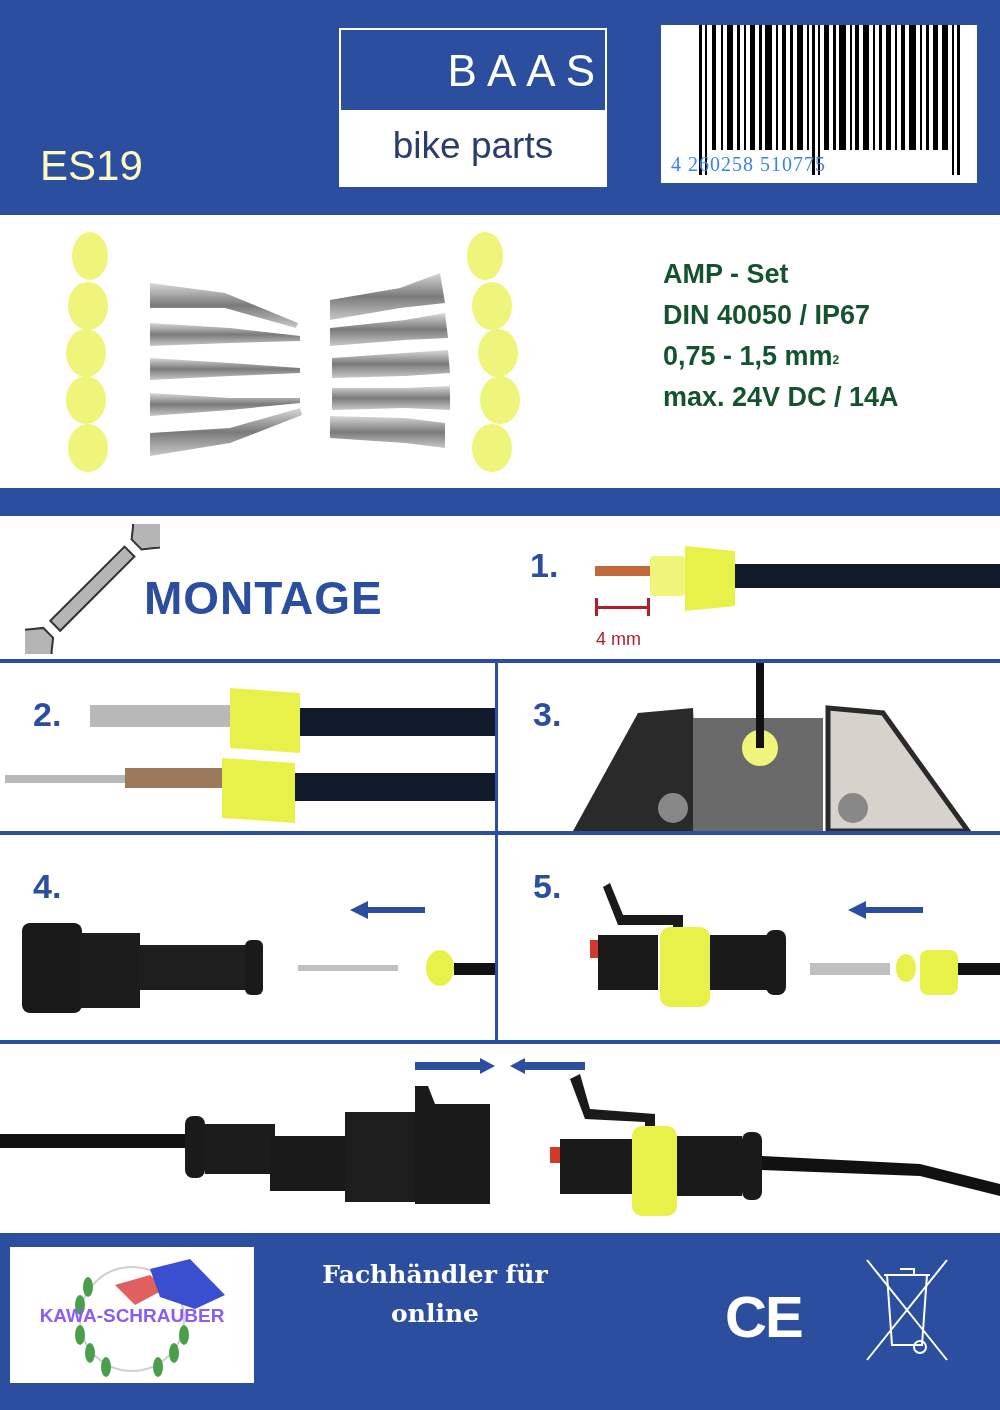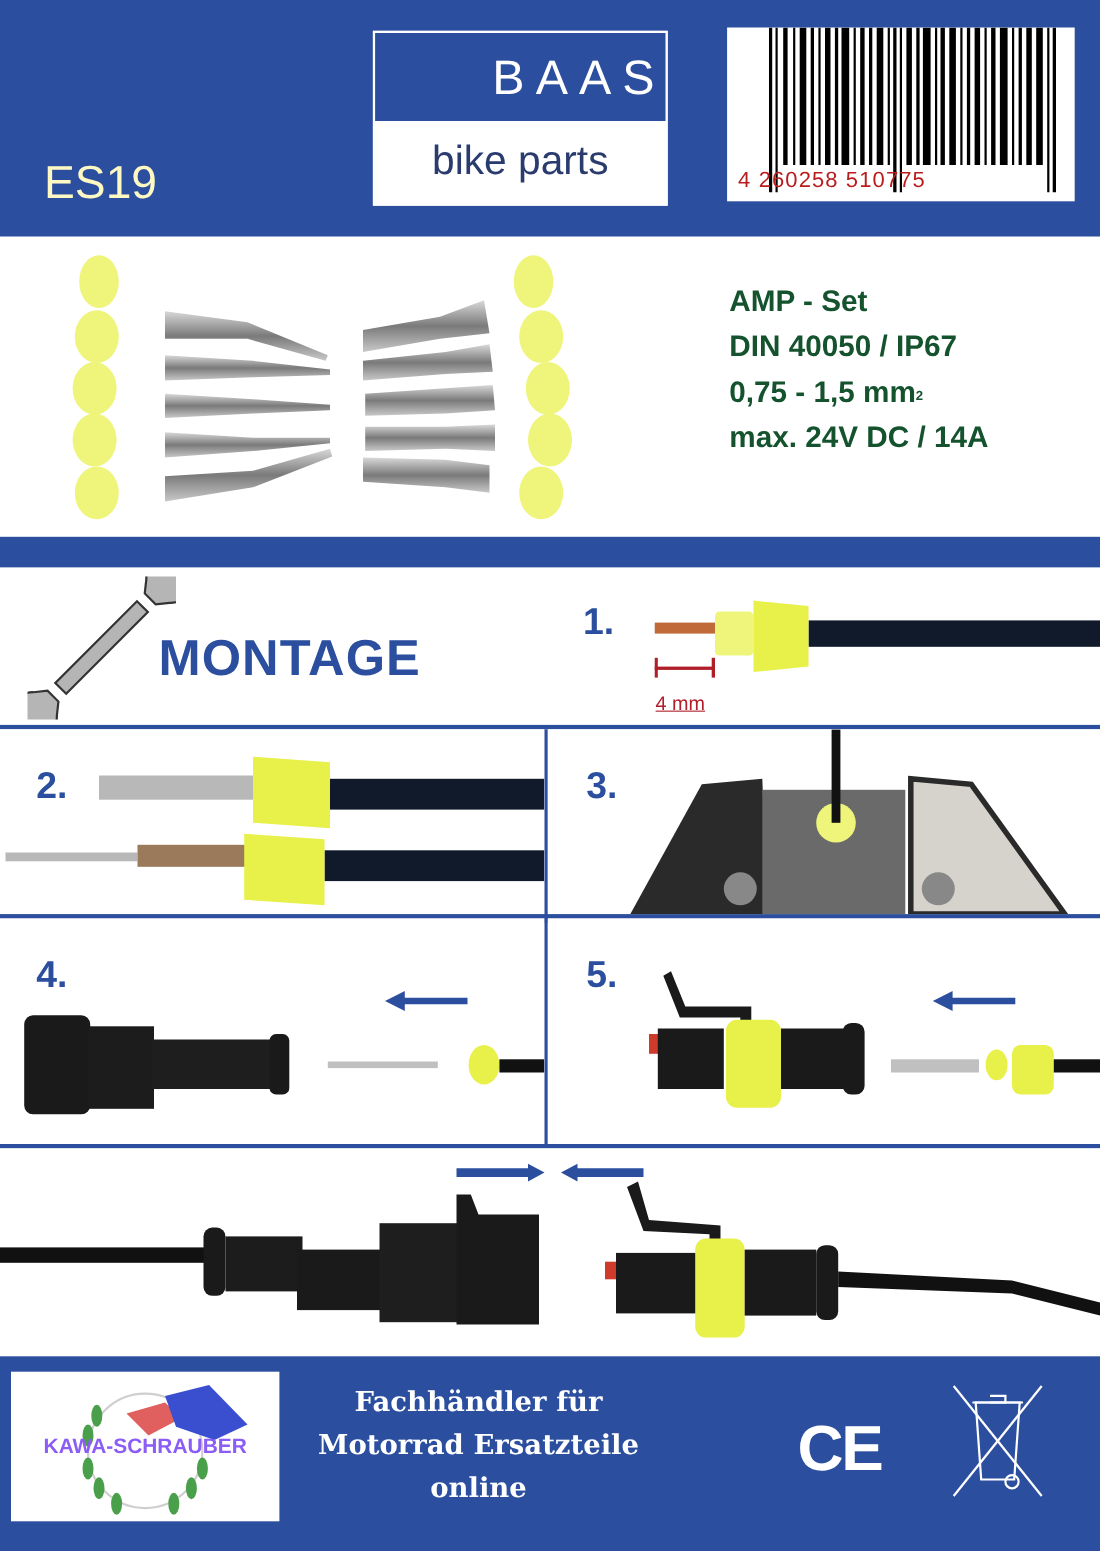--- a/index.html
+++ b/index.html
@@ -7,42 +7,42 @@
   body { position: relative; font-family: "Liberation Sans", sans-serif; }
 
   
   #header { position: absolute; left: 0; top: 0; width: 1000px; height: 215px; background: #2b4f9e; }
   #sku { position: absolute; left: 40px; top: 142px; color: #fef9c3; font-weight: normal; font-size: 42px; letter-spacing: 0px; }
   #brand-box { position: absolute; left: 339px; top: 28px; width: 268px; height: 159px; border: 2px solid #ffffff; background: #ffffff; }
   #brand-top { position: absolute; left: 0; top: 0; width: 100%; height: 80px; background: #2b4f9e; color: #ffffff; font-size: 44px; text-align: right; line-height: 82px; letter-spacing: 10px; padding-left: 8px; }
   #brand-bottom { position: absolute; left: 0; top: 80px; width: 100%; height: 75px; color: #2a3b6e; font-size: 37px; text-align: center; line-height: 72px; }
   #barcode { position: absolute; left: 661px; top: 25px; width: 316px; height: 158px; background: #ffffff; }
   #barcode-bars { position: absolute; left: 38px; top: 0; width: 268px; height: 150px; }
-  #barcode-digits { position: absolute; left: 10px; top: 128px; font-family: Liberation Sans, sans-serif; font-size: 20px; color: #b91c1c; letter-spacing: 1px; white-space: pre; }
+  #barcode-digits { position: absolute; left: 10px; top: 128px; font-family: Liberation Serif, serif; font-size: 20px; color: #3b82f6; letter-spacing: 1px; white-space: pre; }
 
   
   #product { position: absolute; left: 0; top: 218px; width: 1000px; height: 272px; background: #ffffff; }
   #product-photo { position: absolute; left: 60px; top: 10px; width: 480px; height: 255px; }
   #specs { position: absolute; left: 663px; top: 36px; color: #14532d; font-weight: bold; font-size: 27px; line-height: 41px; }
   #specs sup { font-size: 12px; vertical-align: top; position: relative; top: 4px; }
 
   #band { position: absolute; left: 0; top: 488px; width: 1000px; height: 28px; background: #2b4f9e; }
 
   
   #montage-row { position: absolute; left: 0; top: 516px; width: 1000px; height: 144px; background: #ffffff; }
   #wrench { position: absolute; left: 25px; top: 8px; width: 135px; height: 130px; }
   #montage-title { position: absolute; left: 144px; top: 55px; color: #2b4f9e; font-weight: bold; font-size: 46px; letter-spacing: 1px; }
   .step-num { position: absolute; color: #2b4f9e; font-weight: bold; font-size: 34px; }
 
   .hline { position: absolute; left: 0; width: 1000px; height: 4px; background: #2b4f9e; }
   .vline { position: absolute; width: 3px; background: #2b4f9e; }
 
   .panel { position: absolute; background: #ffffff; overflow: hidden; }
 
-  #mm-label { position: absolute; left: 596px; top: 629px; color: #b01e2a; font-size: 18px; text-decoration: underline; }
+  #mm-label { position: absolute; left: 596px; top: 629px; color: #b01e2a; font-size: 18px; }
 
   
   #footer { position: absolute; left: 0; top: 1233px; width: 1000px; height: 177px; background: #2b4f9e; }
   #partner-logo { position: absolute; left: 10px; top: 14px; width: 244px; height: 136px; background: #ffffff; }
   #partner-name { position: absolute; left: 0; top: 58px; width: 100%; text-align: center; font-weight: bold; font-size: 19px; color: #8b5cf6; letter-spacing: 0px; }
   #tagline { position: absolute; left: 270px; top: 22px; width: 330px; text-align: center; color: #ffffff; font-family: "DejaVu Serif", serif; font-weight: bold; font-size: 25px; line-height: 39px; }
   #ce-mark { position: absolute; left: 725px; top: 50px; color: #ffffff; font-size: 58px; font-weight: bold; letter-spacing: -2px; }
   #weee-icon { position: absolute; left: 862px; top: 22px; width: 90px; height: 110px; }
 </style>
 </head>
@@ -270,21 +270,20 @@
           <ellipse cx="164" cy="106" rx="5" ry="10"></ellipse>
         <ellipse cx="148" cy="120" rx="5" ry="10"></ellipse>
       </g>
       <path d="M105 38 L140 28 L155 42 L125 58 Z" fill="#e06060"></path>
       <path d="M140 22 L180 12 L215 48 L185 62 L150 50 Z" fill="#3a4fd0"></path>
     </svg>
     <div id="partner-name">KAWA-SCHRAUBER</div>
   </div>
   <div id="tagline">
     <div>Fachhändler für</div>
-    <div>Motorrad Ersatzteile</div>
     <div>online</div>
   </div>
   <div id="ce-mark">CE</div>
   <svg id="weee-icon" viewBox="0 0 90 110">
     <g fill="none" stroke="#ffffff" stroke-width="2">
       <path d="M25 20 L65 20 L60 90 L30 90 Z"></path>
       <path d="M22 20 L68 20"></path>
       <path d="M38 14 L52 14 L52 20 L38 20"></path>
       <circle cx="58" cy="92" r="6"></circle>
       <path d="M5 5 L85 105"></path>

